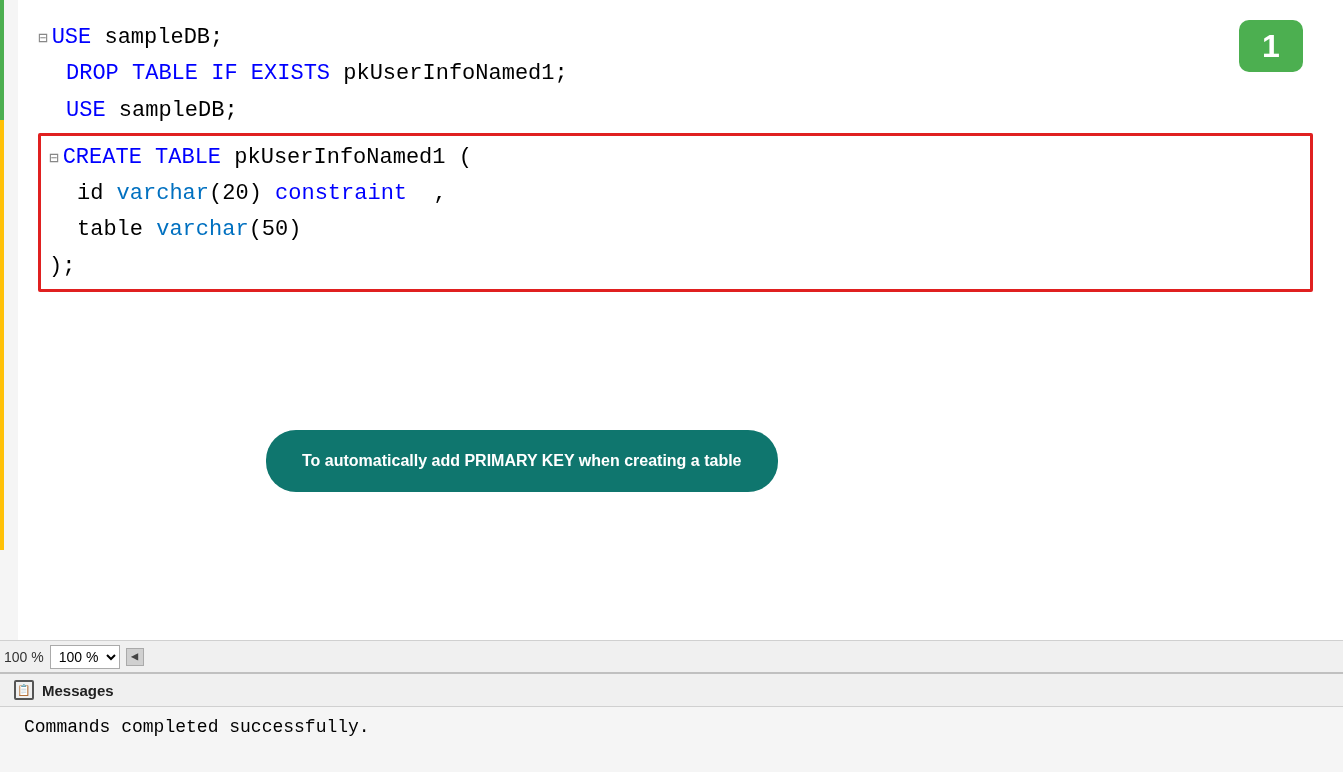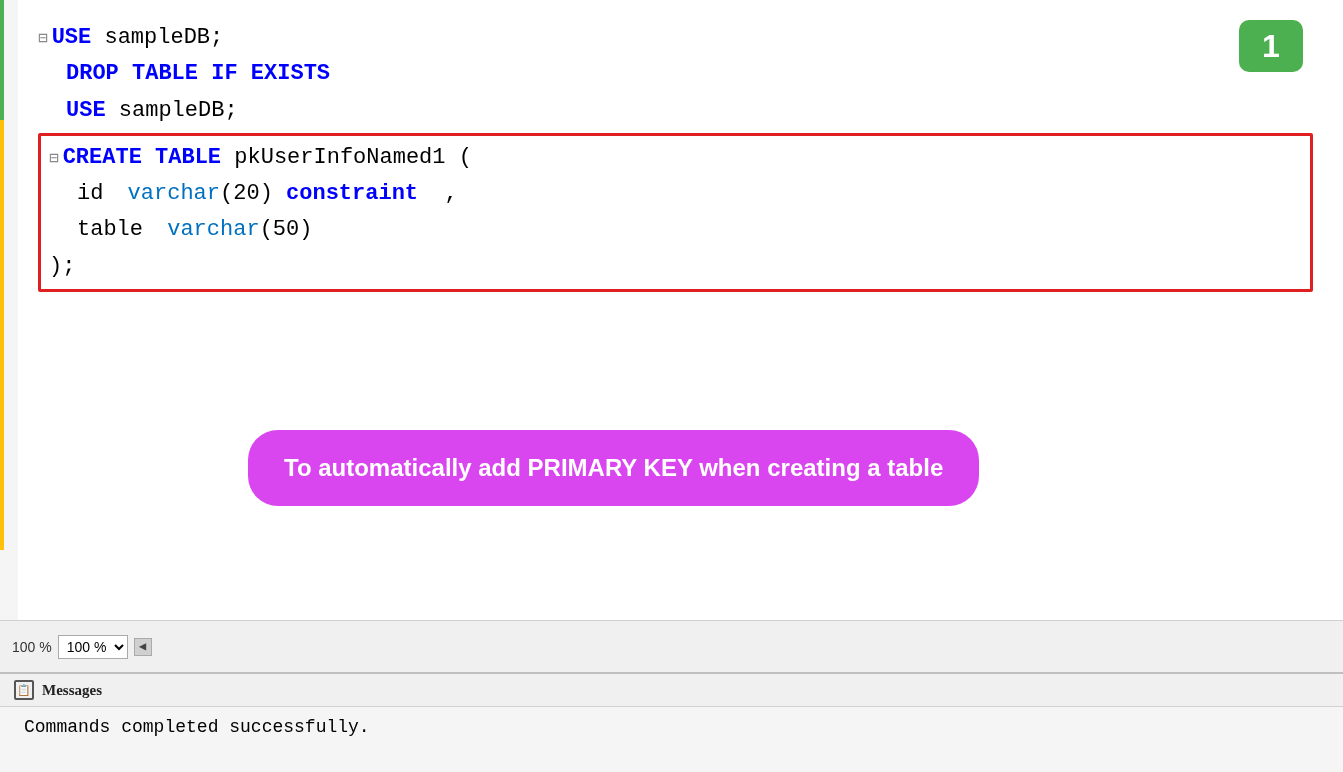--- a/index.html
+++ b/index.html
@@ -83,23 +83,23 @@
       flex-shrink: 0;
     }
 
     .indent {
       display: inline-block;
       width: 28px;
       flex-shrink: 0;
     }
 
     
-    .kw-blue { color: #0000ff; font-weight: bold; }
+    .kw-blue { color: #0000ff; font-weight: normal; }
     .text-black { color: #000000; }
-    .kw-keyword { color: #0070c0; margin-left: 11px; }
+    .kw-keyword { color: #0070c0; }
 
     
     .highlighted-block {
       border: 3px solid #e02020;
       border-radius: 2px;
       margin: 4px 0;
       padding: 4px 8px;
       background: #fff;
       position: relative;
     }
@@ -118,41 +118,41 @@
       font-weight: bold;
       font-family: Arial, sans-serif;
       display: flex;
       align-items: center;
       justify-content: center;
     }
 
     
     .tooltip-bubble {
       position: absolute;
-      left: 230px;
+      left: 248px;
       top: 430px;
-      background: #d946ef;
+      background: #0f766e;
       color: #ffffff;
       font-family: Arial, sans-serif;
-      font-size: 24px;
+      font-size: 16px;
       font-weight: bold;
       padding: 18px 36px;
       border-radius: 30px;
       white-space: nowrap;
       z-index: 10;
     }
 
     
     .zoom-bar {
-      height: 52px;
+      height: 32px;
       background: #f0f0f0;
       border-top: 1px solid #d0d0d0;
       display: flex;
       align-items: center;
-      padding: 0 12px;
+      padding: 0 4px;
       gap: 6px;
     }
 
     .zoom-label {
       font-family: Arial, sans-serif;
       font-size: 14px;
       color: #333;
     }
 
     .zoom-dropdown {
@@ -203,21 +203,21 @@
       display: flex;
       align-items: center;
       justify-content: center;
       font-size: 11px;
       color: #555;
       flex-shrink: 0;
       font-weight: bold;
     }
 
     .messages-title {
-      font-family: Liberation Serif, serif;
+      font-family: Liberation Sans, sans-serif;
       font-size: 15px;
       font-weight: bold;
       color: #222;
     }
 
     .messages-body {
       padding: 10px 24px;
       font-size: 18px;
       color: #000;
       font-family: 'Courier New', Courier, monospace;
@@ -246,20 +246,21 @@
         <span class="kw-blue">USE </span>
         <span class="text-black">sampleDB;</span>
       </div>
 
       <div class="code-line">
         <span class="indent">&nbsp;</span>
         <span class="kw-blue">DROP </span>
         <span class="kw-blue">TABLE </span>
         <span class="kw-blue">IF </span>
         <span class="kw-blue">EXISTS </span>
+        <span class="text-black">pkUserInfoNamed1;</span>
       </div>
 
       <div class="code-line">
         <span class="indent">&nbsp;</span>
         <span class="kw-blue">USE </span>
         <span class="text-black">sampleDB;</span>
       </div>
 
       <div class="highlighted-block">
 

